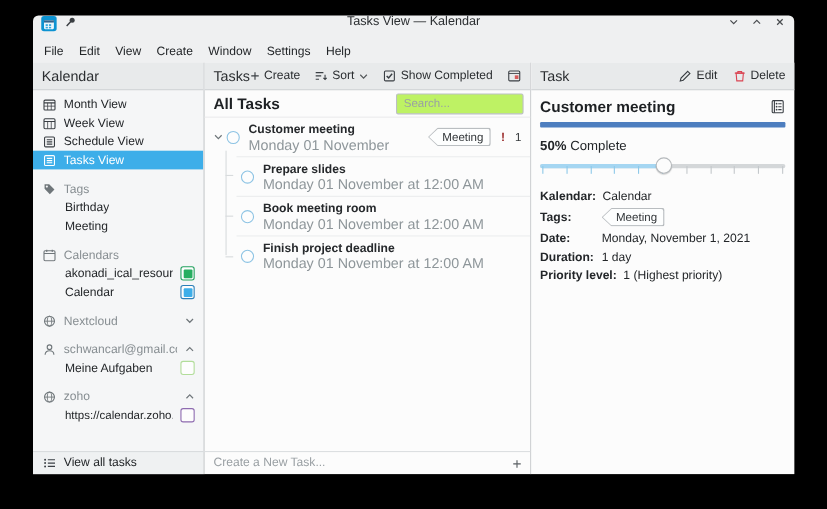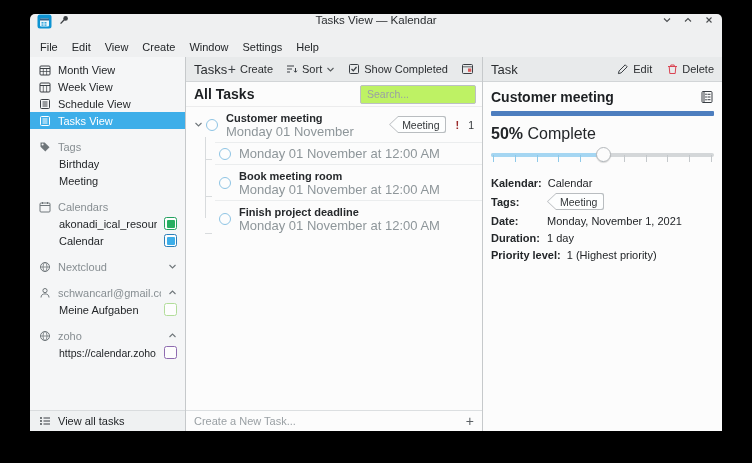--- a/index.html
+++ b/index.html
@@ -78,21 +78,21 @@
   .mid-footer .ph{color:#9aa0a4;font-size:11px;}
   .mid-footer .addp{margin-left:auto;font-size:14px;color:#5c6165;cursor:pointer;}
   
   .right{flex:1;display:flex;flex-direction:column;background:#fcfcfc;min-width:0;}
   .right .panel-header{justify-content:space-between;}
   .hdr-actions{display:flex;align-items:center;gap:15px;font-size:11px;}
   .detail{padding:7px 8px;flex:1;overflow:hidden;}
   .dtitle-row{display:flex;align-items:center;justify-content:space-between;}
   .dtitle{font-size:14px;font-weight:bold;color:#1d2023;}
   .calbar{height:5px;border-radius:1px;margin-top:6px;}
-  .prog{margin-top:9px;font-size:16px;}
+  .prog{margin-top:9px;font-size:12px;}
   .prog b{font-weight:bold;}
   .slider{position:relative;height:17px;margin-top:4px;}
   .track{position:absolute;top:6px;left:0;right:0;height:4px;background:#d4d7d9;border-radius:2px;}
   .fill{position:absolute;top:6px;left:0;height:4px;background:#a5d6f2;border-radius:2px;}
   .ticks{position:absolute;top:8px;left:2px;right:2px;display:flex;justify-content:space-between;}
   .tick{width:1px;height:7px;background:#c4c8cb;}
   .tick.b{background:#8ec9e9;}
   .handle{position:absolute;top:0;width:13px;height:13px;margin-left:-7px;background:#fcfcfc;
           border:1px solid #b5b9bc;border-radius:50%;box-shadow:0 1px 1px rgba(0,0,0,.15);cursor:pointer;}
   .fields{margin-top:12px;font-size:11px;}
@@ -149,20 +149,23 @@
     <span class="mitem">View</span>
     <span class="mitem">Create</span>
     <span class="mitem">Window</span>
     <span class="mitem">Settings</span>
     <span class="mitem">Help</span>
   </div>
 
   <div class="main">
 
     <div class="sidebar">
+      <div class="panel-header">
+        <span>Kalendar</span>
+      </div>
       <div class="side-list">
 
         <div class="srow">
           <span class="sicon">
               <svg width="12" height="12" viewBox="0 0 12 12">
                 <rect x="1" y="2" width="10" height="9" rx="1" fill="none" stroke="currentColor"></rect>
                 <line x1="1" y1="4.5" x2="11" y2="4.5" stroke="currentColor"></line>
                 <line x1="4.3" y1="4.5" x2="4.3" y2="11" stroke="currentColor" stroke-width="0.7"></line>
                 <line x1="7.6" y1="4.5" x2="7.6" y2="11" stroke="currentColor" stroke-width="0.7"></line>
                 <line x1="1" y1="7.5" x2="11" y2="7.5" stroke="currentColor" stroke-width="0.7"></line>
@@ -398,20 +401,21 @@
           </span>
         </div>
 
         <div class="subtasks">
           <span class="stub" style="top:17px;"></span>
           <span class="stub" style="top:54px;"></span>
           <span class="stub" style="top:91px;"></span>
           <div class="trow child">
             <span class="circ"></span>
             <span class="tmain">
+              <div class="ttitle">Prepare slides</div>
               <div class="tdate">Monday 01 November at 12:00 AM</div>
             </span>
           </div>
           <div class="trow child">
             <span class="circ"></span>
             <span class="tmain">
               <div class="ttitle">Book meeting room</div>
               <div class="tdate">Monday 01 November at 12:00 AM</div>
             </span>
           </div>

